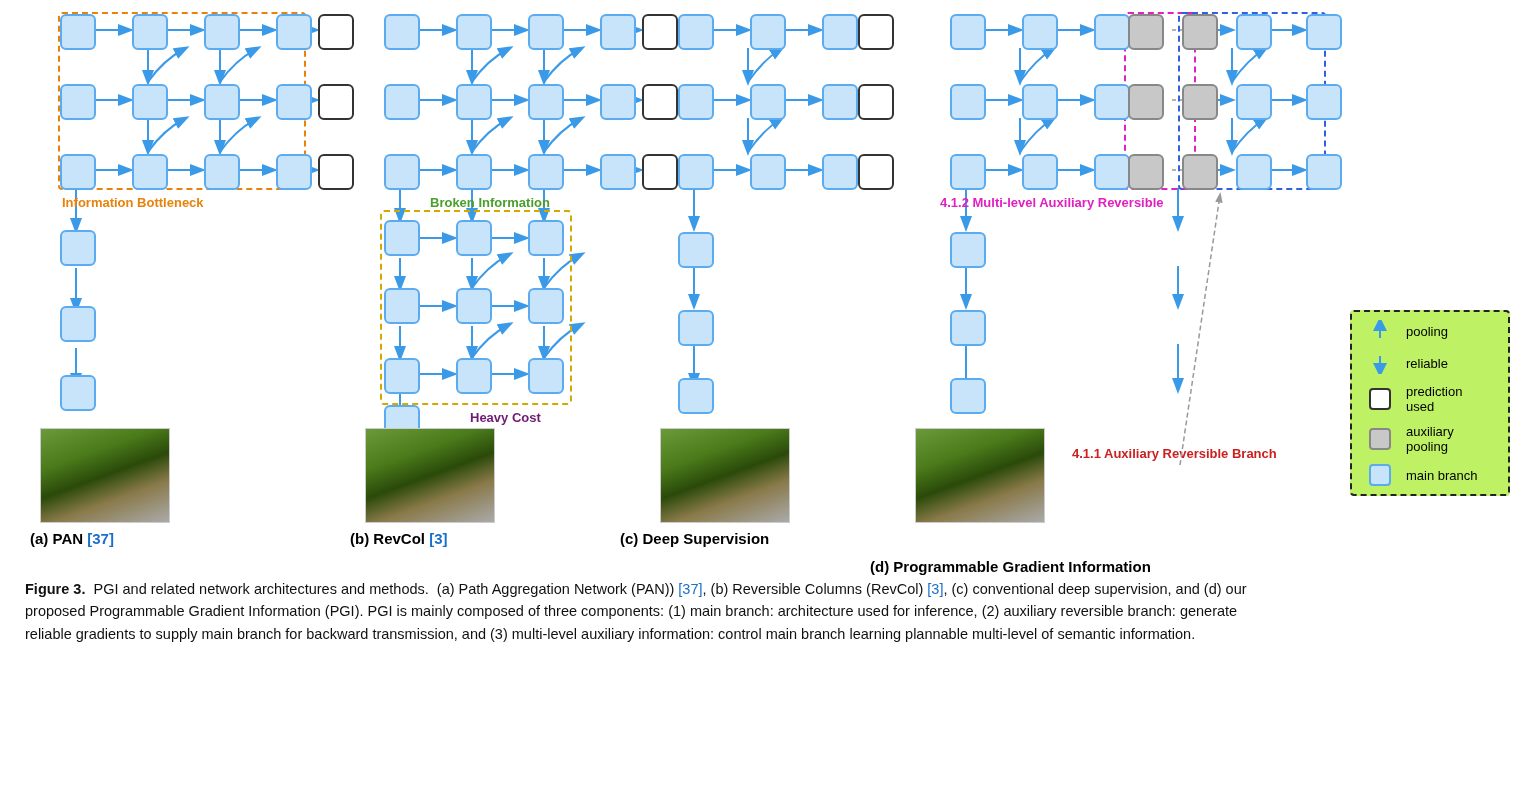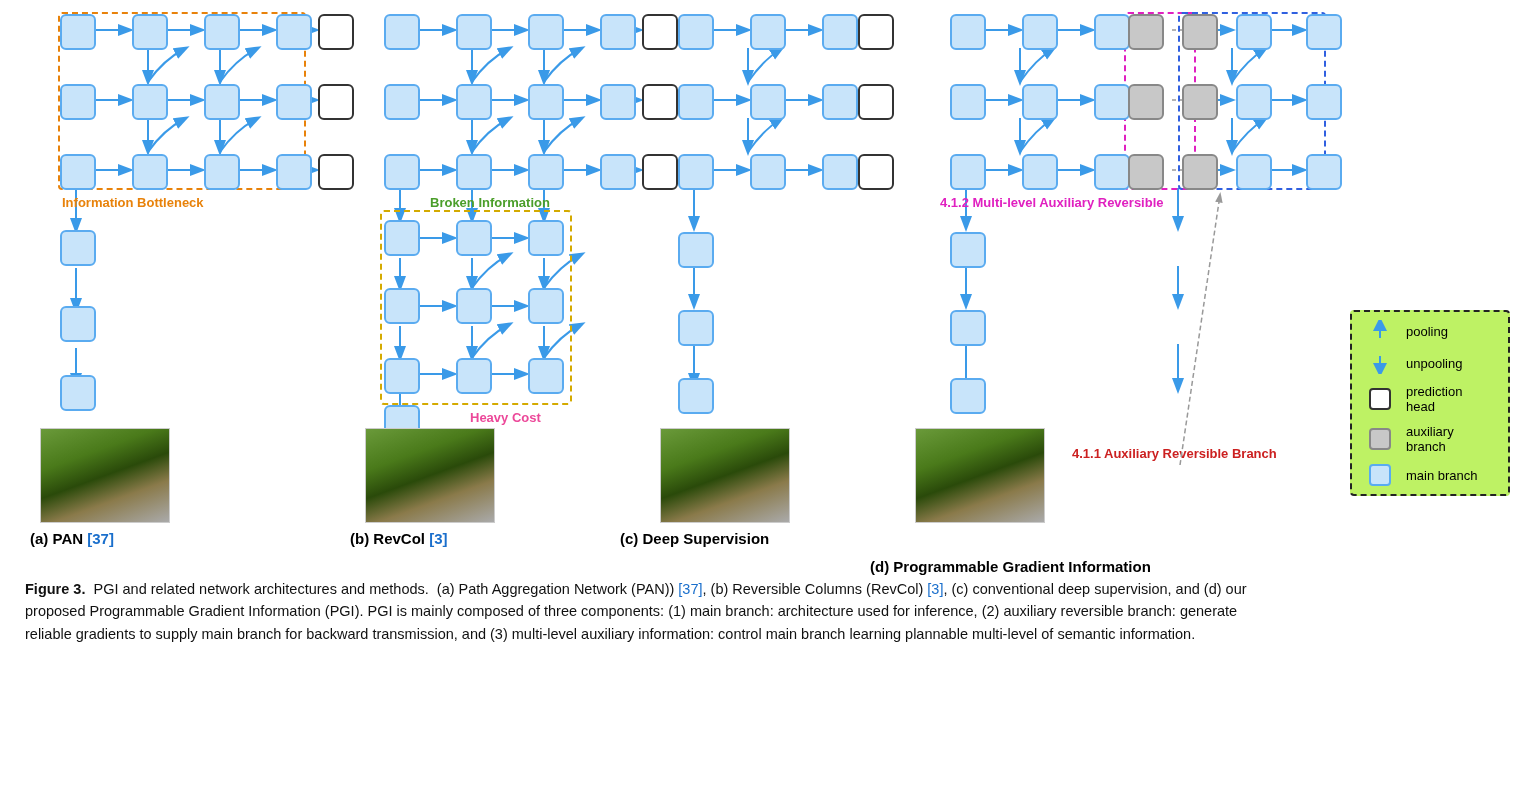--- a/index.html
+++ b/index.html
@@ -64,21 +64,21 @@
       border: 2.5px dashed #d4aa00;
     }
     .dashed-magenta {
       border: 2.5px dashed #e020c0;
     }
     .dashed-blue {
       border: 2.5px dashed #3060e0;
     }
     
     .label-orange { color: #e8820a; font-size: 13px; font-weight: bold; font-family: Arial, sans-serif; position: absolute; }
-    .label-yellow { color: #ec4899; font-size: 13px; font-weight: bold; font-family: Arial, sans-serif; position: absolute; }
+    .label-yellow { color: #701a75; font-size: 13px; font-weight: bold; font-family: Arial, sans-serif; position: absolute; }
     .label-green { color: #4a9e2a; font-size: 13px; font-weight: bold; font-family: Arial, sans-serif; position: absolute; padding-left: 20px; }
     .label-magenta { color: #e020c0; font-size: 13px; font-weight: bold; font-family: Arial, sans-serif; position: absolute; }
     .label-red { color: #cc2020; font-size: 13px; font-weight: bold; font-family: Arial, sans-serif; position: absolute; }
 
     
     .subfig-img {
       position: absolute;
       width: 130px;
       height: 95px;
       border: 1px solid #ccc;
@@ -477,35 +477,35 @@
         <div class="legend-icon">
           <svg width="28" height="22">
             <line x1="14" y1="4" x2="14" y2="18" stroke="#3a9ae8" stroke-width="2" marker-end="url(#arrowBlue3)"></line>
             <defs>
               <marker id="arrowBlue3" markerWidth="7" markerHeight="7" refX="3.5" refY="3.5" orient="auto">
                 <path d="M0,0 L0,7 L7,3.5 z" fill="#3a9ae8"></path>
               </marker>
             </defs>
           </svg>
         </div>
-        <span>unpooling</span>
+        <span>reliable</span>
       </div>
 
       <div class="legend-item">
         <div class="legend-icon">
           <div style="width:22px;height:22px;border:2px solid #333;background:#fff;border-radius:4px;"></div>
         </div>
-        <span>prediction head</span>
+        <span>prediction used</span>
       </div>
 
       <div class="legend-item">
         <div class="legend-icon">
           <div style="width:22px;height:22px;border:2px solid #888;background:#c8c8c8;border-radius:4px;"></div>
         </div>
-        <span>auxiliary branch</span>
+        <span>auxiliary pooling</span>
       </div>
 
       <div class="legend-item">
         <div class="legend-icon">
           <div style="width:22px;height:22px;border:2px solid #5aabf0;background:#c8e4fa;border-radius:4px;"></div>
         </div>
         <span>main branch</span>
       </div>
     </div>
 

